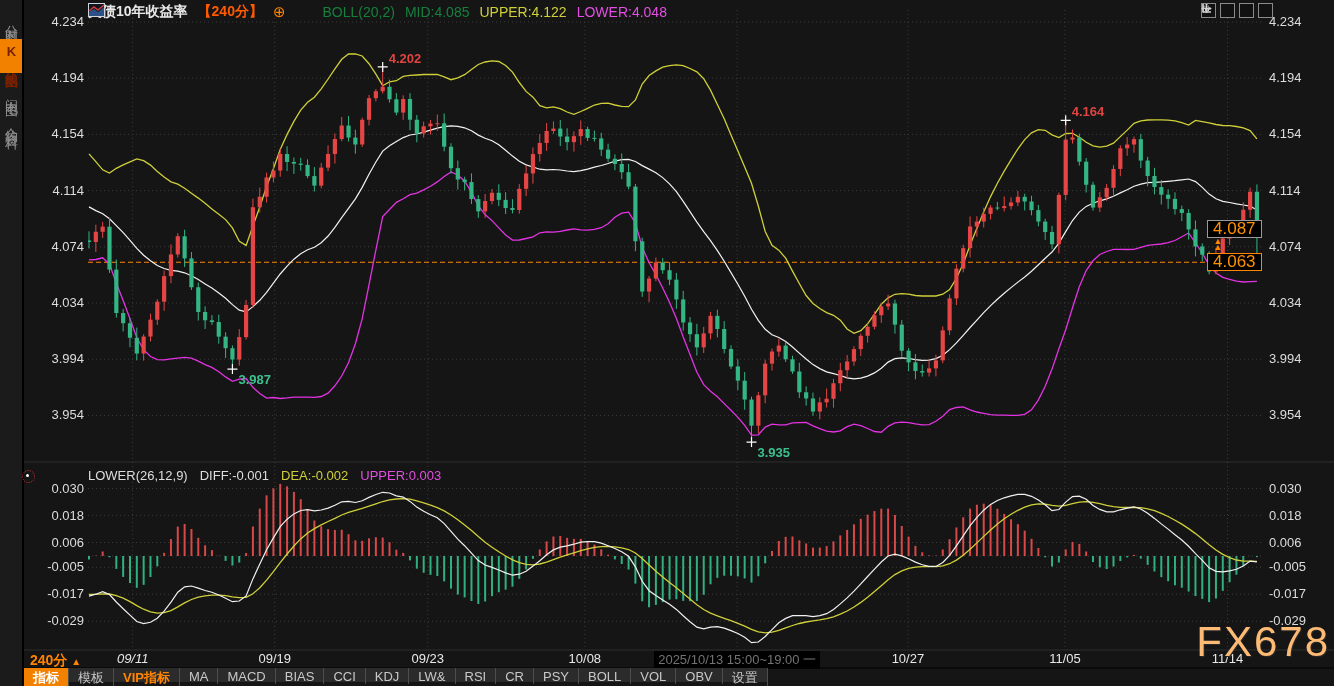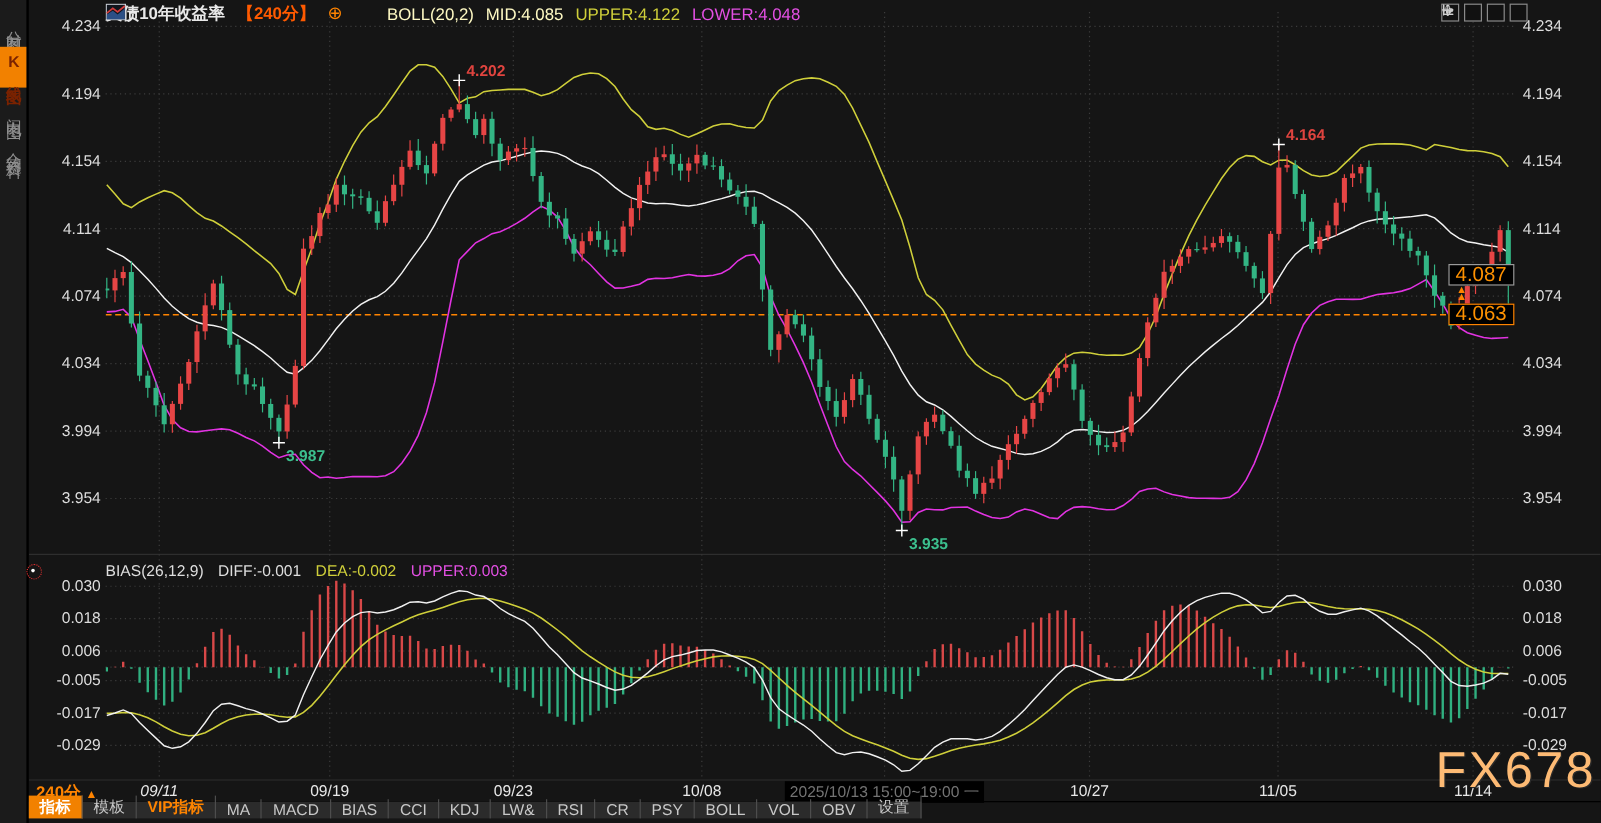--- a/index.html
+++ b/index.html
@@ -11,21 +11,21 @@
            border-right:2px solid #000;z-index:5;display:flex;flex-direction:column;align-items:center;}
   .side-item{writing-mode:vertical-rl;text-orientation:upright;font-size:13px;color:#8f8f8f;
              padding:5px 2px;margin-top:10px;letter-spacing:3px;line-height:18px;cursor:pointer;}
   .side-item.active{background:#f28100;color:#7a2200;font-weight:bold;}
   
   .topbar{position:absolute;left:88px;top:3px;height:18px;display:flex;align-items:center;gap:10px;
           font-size:14px;z-index:6;white-space:nowrap;}
   .t-title{color:#e8e8e8;font-weight:bold;}
   .t-period{color:#ff5a00;font-weight:bold;}
   .t-plus{color:#ff8400;font-size:15px;line-height:14px;}
-  .t-white{color:#fef9c3;text-align:center;}
+  .t-white{color:#15803d;text-align:center;}
   .t-upper{color:#cfcf3a;}
   .t-lower{color:#e24fe2;}
   .mini-chart-icon{display:inline-block;width:17px;height:14px;}
   
   .topicons{position:absolute;left:1201px;top:3px;display:flex;gap:4px;z-index:6;}
   .icon-box{width:13px;height:13px;border:1px solid #8a8a8a;background:#111;display:flex;
             align-items:center;justify-content:center;cursor:pointer;}
   
   .macd-header{position:absolute;left:88px;top:468px;display:flex;gap:12px;font-size:13px;z-index:6;white-space:nowrap;}
   .m-white{color:#dedede;}
@@ -42,21 +42,21 @@
   .alert-arrow{position:absolute;left:1212px;width:12px;text-align:center;color:#ff8400;font-size:9px;
                line-height:6px;z-index:7;}
   
   .xrow{position:absolute;left:0;top:650px;width:1334px;height:18px;z-index:6;}
   .xlab{position:absolute;transform:translateX(-50%);font-size:13px;color:#e8e8e8;top:1px;white-space:nowrap;}
   .xlab.hl{color:#737373;background:#000;padding:0 4px;font-size:13px;}
   .period-label{position:absolute;left:30px;top:652px;color:#ff8400;font-weight:bold;font-size:14px;z-index:7;cursor:pointer;}
   .period-label .tri{font-size:10px;}
   
   .tabbar{position:absolute;left:24px;top:668px;height:14px;display:inline-flex;background:#2b2b2b;z-index:7;
-          align-items:flex-end;}
+          align-items:flex-start;}
   .tab{font-size:13px;color:#c8c8c8;padding:1px 9px 0 9px;border-right:1px solid #4d4d4d;cursor:pointer;
        display:flex;align-items:center;white-space:nowrap;}
   .tab.active{background:#f28100;color:#fff;font-weight:bold;}
   .tab.vip{color:#ff8400;font-weight:bold;}
   .watermark{position:absolute;right:4px;top:618px;font-size:42px;color:#fdba74;z-index:8;
              letter-spacing:2px;text-shadow:1px 1px 0 #2a2a2a;font-weight:500;}
 </style>
 </head>
 <body>
 
@@ -704,21 +704,21 @@
     </span>
     <span class="icon-box">
       <svg width="11" height="11">
           <path d="M2 1 L2 10 M2 5.5 L9 5.5 M9 5.5 L7.4 4 M9 5.5 L7.4 7" stroke="#cfcfcf" stroke-width="1" fill="none"></path>
         </svg>
     </span>
   </div>
 
   <span class="starburst"></span>
   <div class="macd-header">
-    <span class="m-white">BIAS(26,12,9)</span>
+    <span class="m-white">LOWER(26,12,9)</span>
     <span class="m-white">DIFF:-0.001</span>
     <span class="m-dea">DEA:-0.002</span>
     <span class="m-macd">UPPER:0.003</span>
   </div>
 
   <div class="badge badge-last" id="badge-last" style="top: 219.535px;">4.087</div>
   <span class="alert-arrow" id="alert-arrow" style="top: 238.255px;">▲<br>▲</span>
   <div class="badge badge-ref" id="badge-ref" style="top: 253.255px;">4.063</div>
 
   <div class="xrow" id="xrow">

